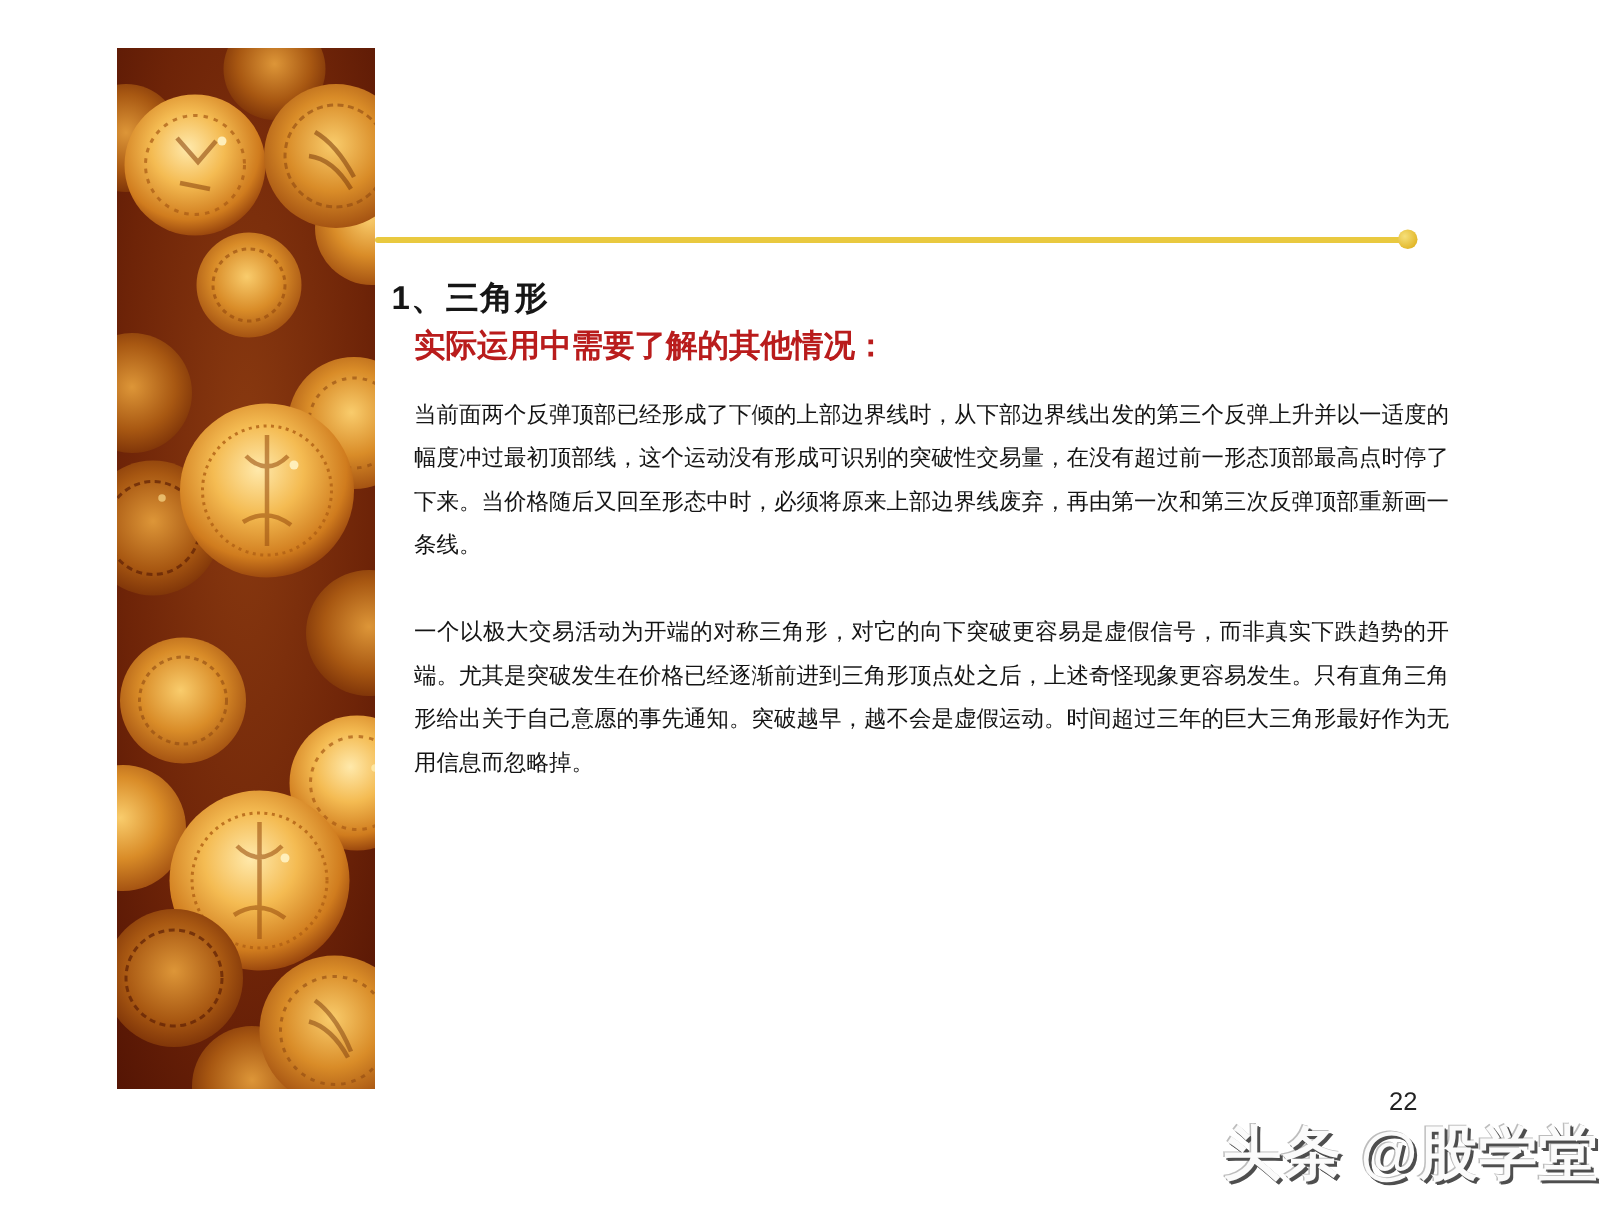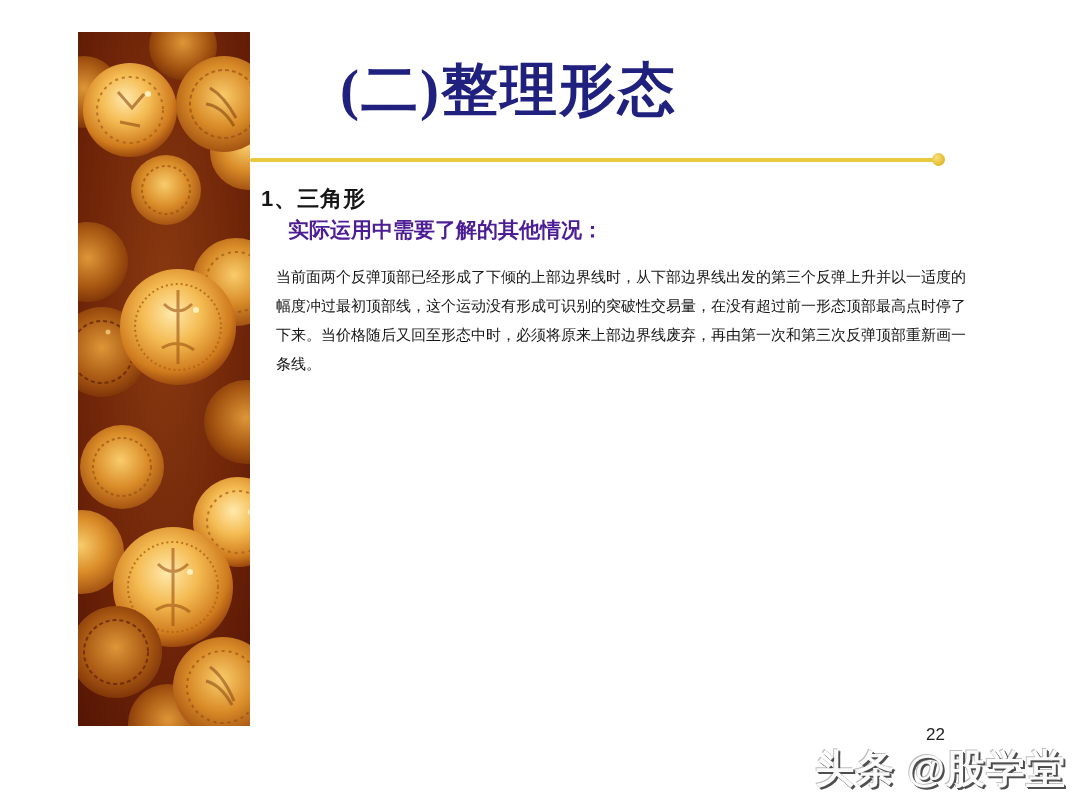--- a/index.html
+++ b/index.html
@@ -36,21 +36,21 @@
     border-radius: 50%;
     background: radial-gradient(circle at 35% 35%, #f6e07a, #e3b92d 70%, #d5a81f);
   }
 
   .section-heading {
     position: absolute; left: 261px; top: 184px;
     font-size: 22px; font-weight: 700; color: #161616; letter-spacing: 1px;
   }
   .sub-heading {
     position: absolute; left: 276px; top: 216px;
-    font-size: 21px; font-weight: 700; color: #4c1d95; margin-left: 12px;
+    font-size: 21px; font-weight: 700; color: #b91c1c;
   }
 
   .body-text {
     position: absolute; left: 276px; top: 262px; width: 690px;
     font-size: 15px; line-height: 29px; color: #141414;
     text-align: justify;
   }
   .body-text p { margin-bottom: 29px; }
 
   .page-number {
@@ -146,29 +146,29 @@
       <path d="M132 635 q14 10 24 34 m-28 -20 q15 4 26 24" stroke="#7c3a0a" stroke-width="3" fill="none" opacity="0.5"></path>
 
       <circle cx="70" cy="62" r="3" fill="#fff3c4" opacity="0.9"></circle>
       <circle cx="118" cy="278" r="3" fill="#fff3c4" opacity="0.9"></circle>
       <circle cx="112" cy="540" r="3" fill="#fff3c4" opacity="0.9"></circle>
       <circle cx="172" cy="480" r="2.5" fill="#ffedb0" opacity="0.8"></circle>
       <circle cx="30" cy="300" r="2.5" fill="#f8d98a" opacity="0.7"></circle>
     </svg>
   </div>
 
-  <h1 class="slide-title">(二)整理形态</h1>
 
   <div class="divider-rule"></div>
   <div class="divider-dot"></div>
 
   <div class="section-heading">1、三角形</div>
   <div class="sub-heading">实际运用中需要了解的其他情况：</div>
 
   <div class="body-text">
     <p>当前面两个反弹顶部已经形成了下倾的上部边界线时，从下部边界线出发的第三个反弹上升并以一适度的幅度冲过最初顶部线，这个运动没有形成可识别的突破性交易量，在没有超过前一形态顶部最高点时停了下来。当价格随后又回至形态中时，必须将原来上部边界线废弃，再由第一次和第三次反弹顶部重新画一条线。</p>
+    <p>一个以极大交易活动为开端的对称三角形，对它的向下突破更容易是虚假信号，而非真实下跌趋势的开端。尤其是突破发生在价格已经逐渐前进到三角形顶点处之后，上述奇怪现象更容易发生。只有直角三角形给出关于自己意愿的事先通知。突破越早，越不会是虚假运动。时间超过三年的巨大三角形最好作为无用信息而忽略掉。</p>
   </div>
 
   <div class="page-number">22</div>
 
   <div class="watermark">头条 @股学堂</div>
 
 </div>
 
 </body></html>

